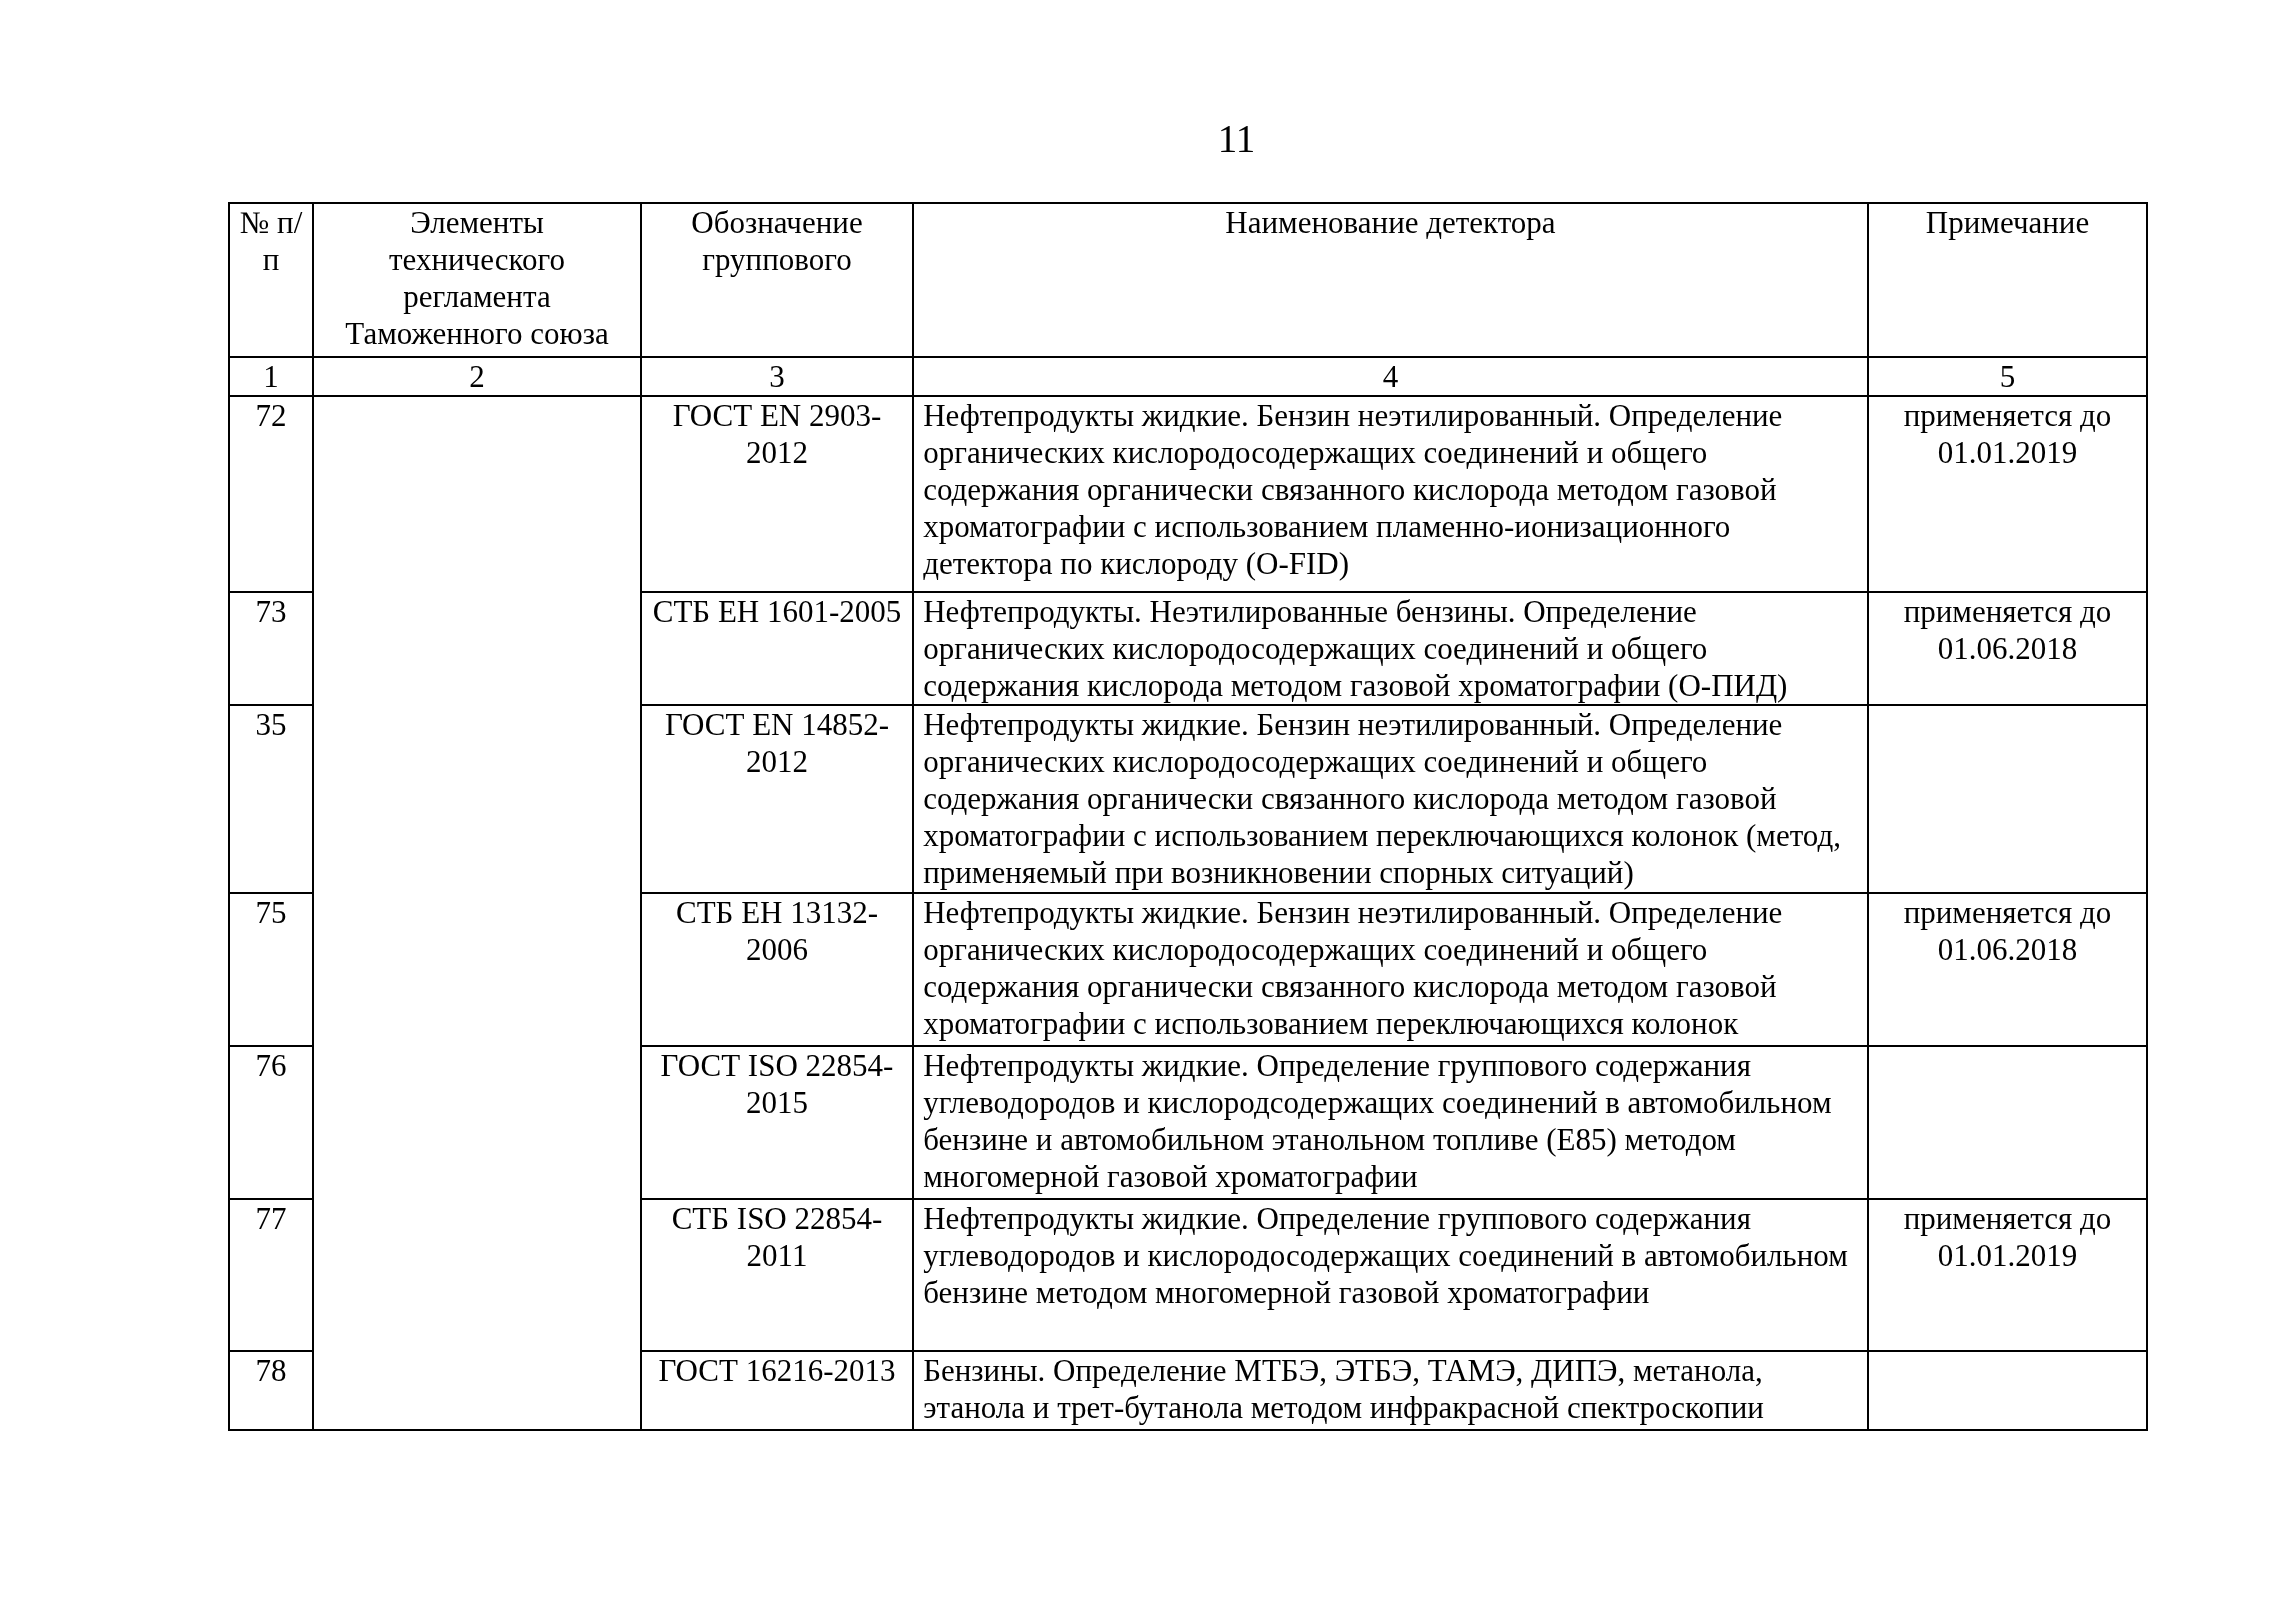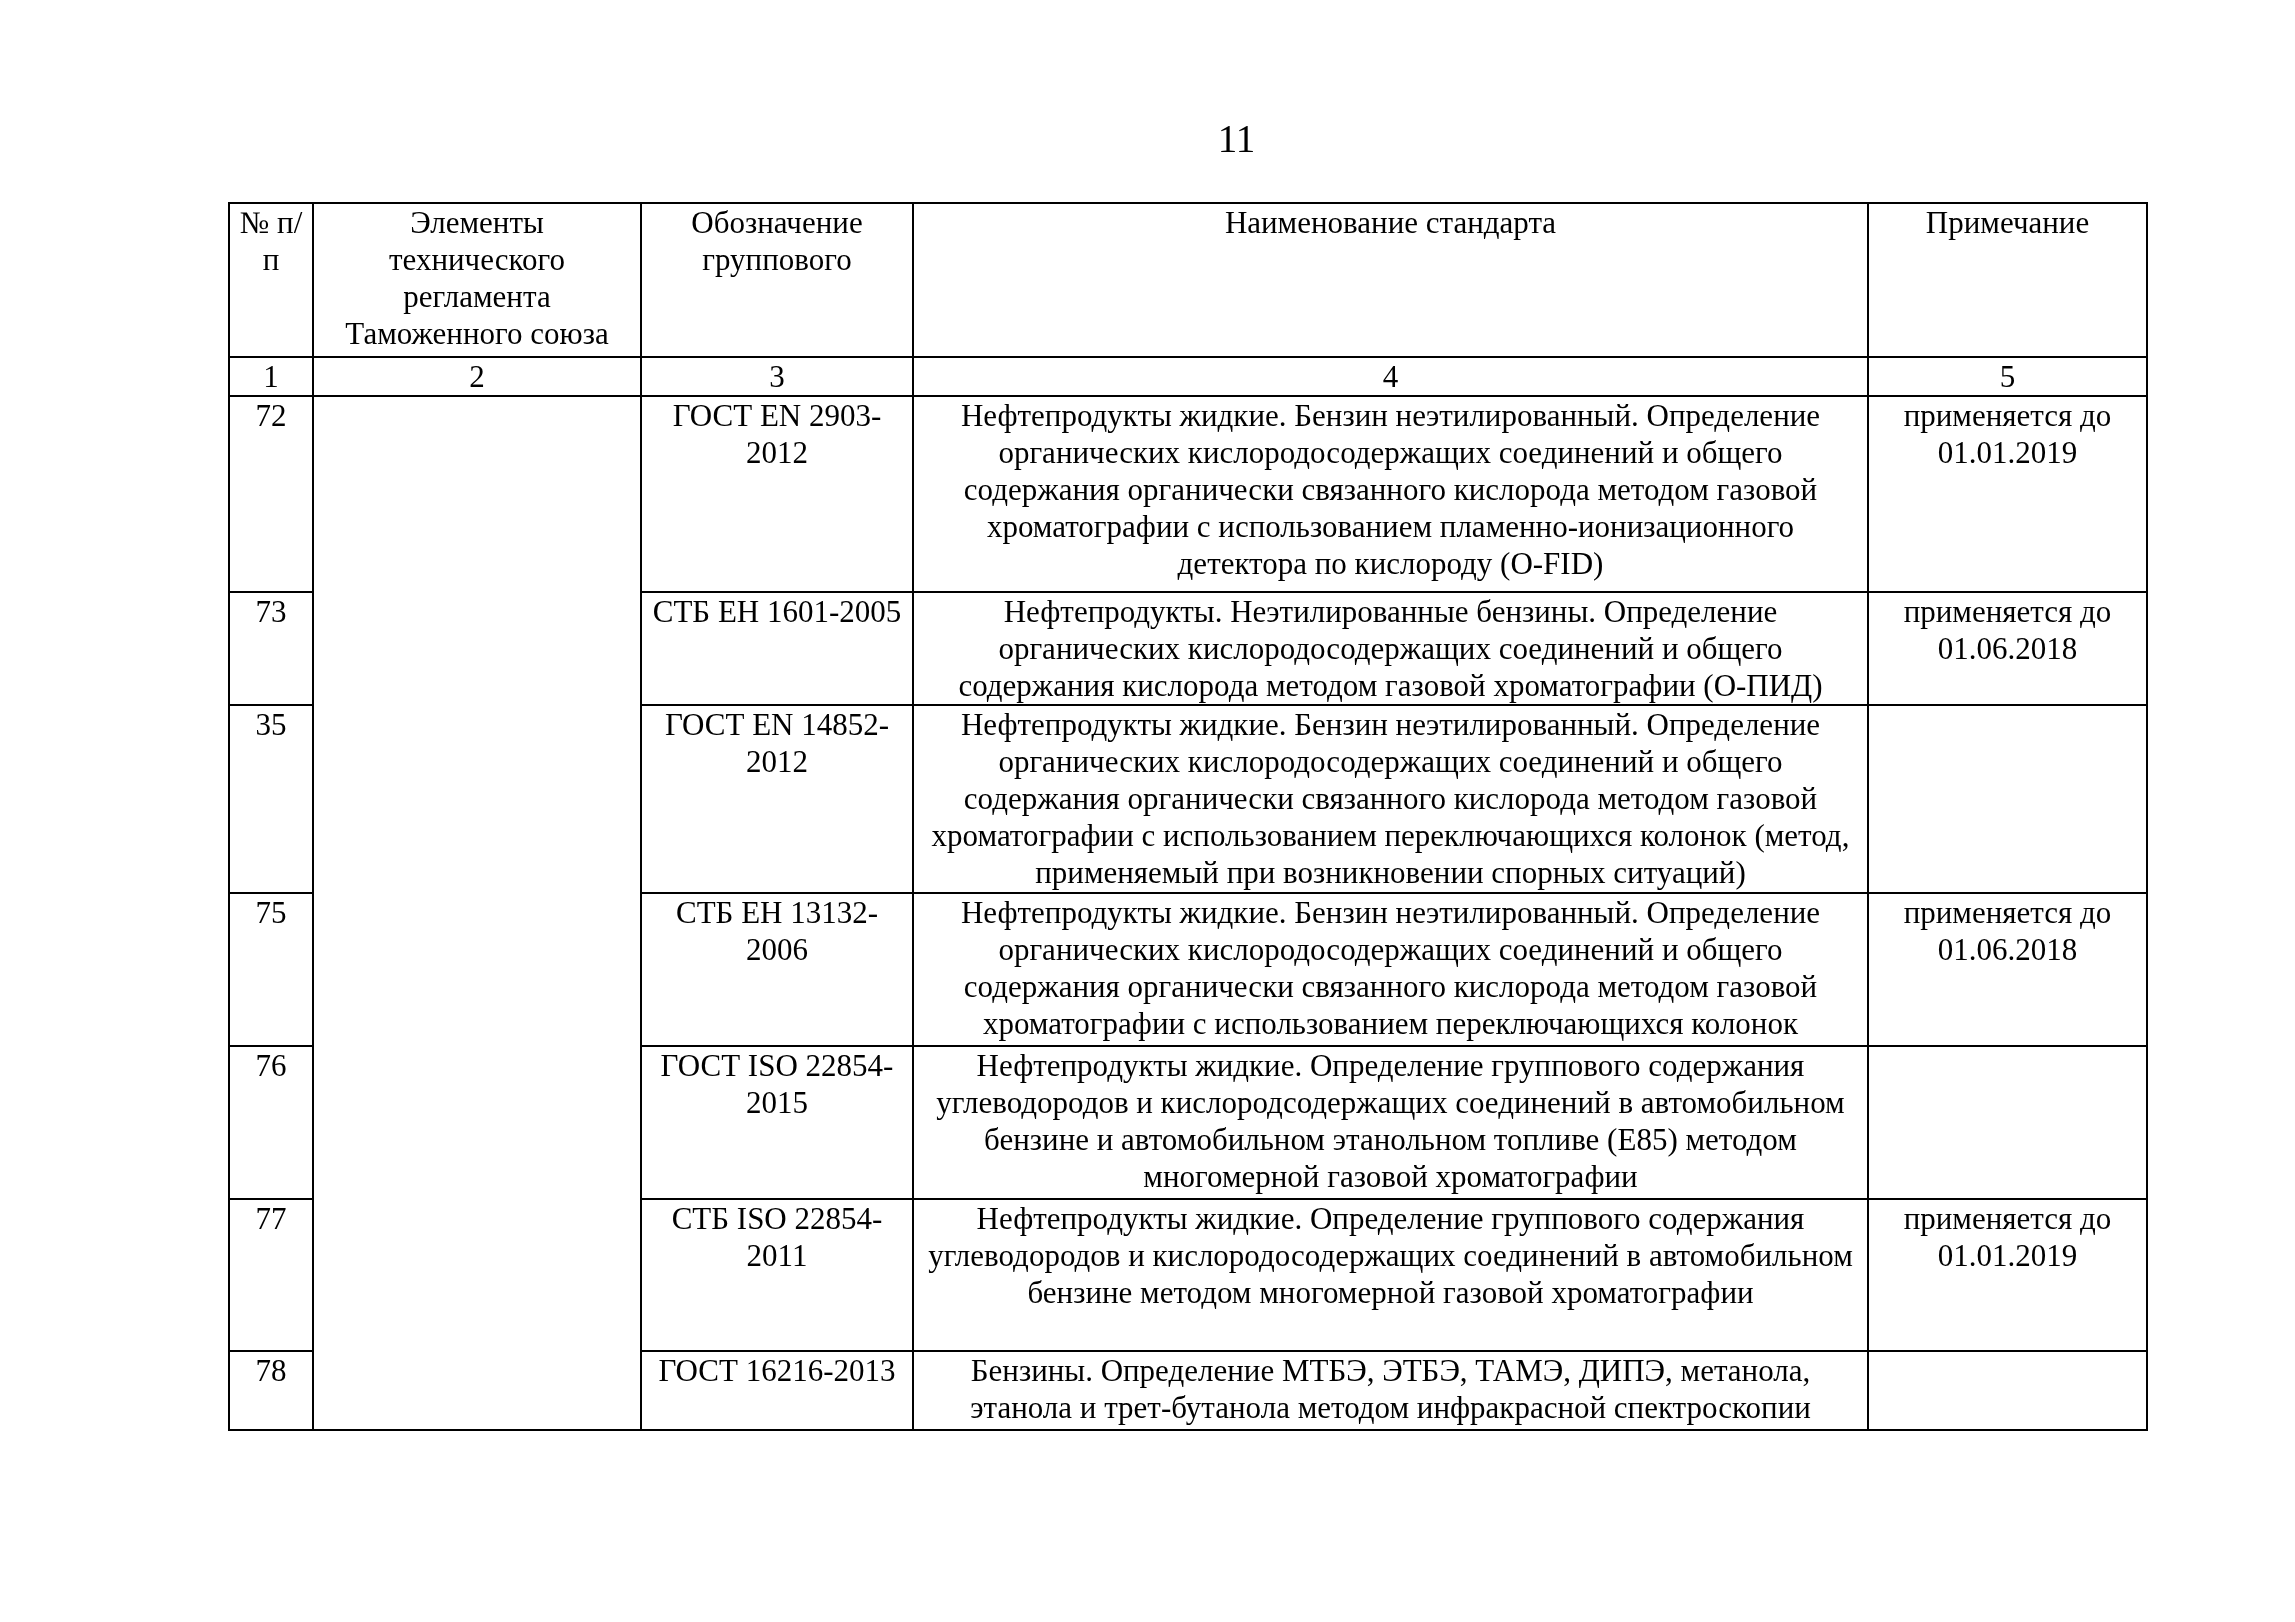--- a/index.html
+++ b/index.html
@@ -5,21 +5,21 @@
   html, body { margin:0; padding:0; background:#ffffff; }
   body { width:2295px; height:1623px; position:relative; overflow:hidden;
          font-family:"Liberation Serif", "DejaVu Serif", serif; color:#000; }
   .page-num { position:absolute; left:0; width:2473px; top:116px; text-align:center;
               font-size:39px; }
   table.std { position:absolute; left:228px; top:202px; border-collapse:collapse;
               table-layout:fixed; width:1828px; font-size:31px; line-height:37px; }
   table.std td, table.std th { border:2px solid #000; vertical-align:top; padding:0 9.2px;
               font-weight:normal; }
   .c { text-align:center; }
-  .l { text-align:center; }
+  .l { text-align:left; }
   .col1 { width:84px; } .col2 { width:328px; } .col3 { width:272px; }
   .col4 { width:955px; } .col5 { width:279px; }
   .hdr { height:152px; }
   .idx td { height:37px; text-align:center; vertical-align:middle; }
 </style>
 </head>
 <body>
 
 <div class="page-num">11</div>
 
@@ -29,21 +29,21 @@
       <col class="col2">
       <col class="col3">
       <col class="col4">
       <col class="col5">
   </colgroup>
   <tbody>
       <tr class="hdr">
     <th class="c" style="height:152px">№ п/п</th>
     <th class="c">Элементы технического регламента Таможенного союза</th>
     <th class="c">Обозначение группового</th>
-    <th class="c">Наименование стандарта</th>
+    <th class="c">Наименование детектора</th>
     <th class="c">Примечание</th>
   </tr>
   <tr class="idx">
     <td>1</td>
     <td>2</td>
     <td>3</td>
     <td>4</td>
     <td>5</td>
   </tr>
 

